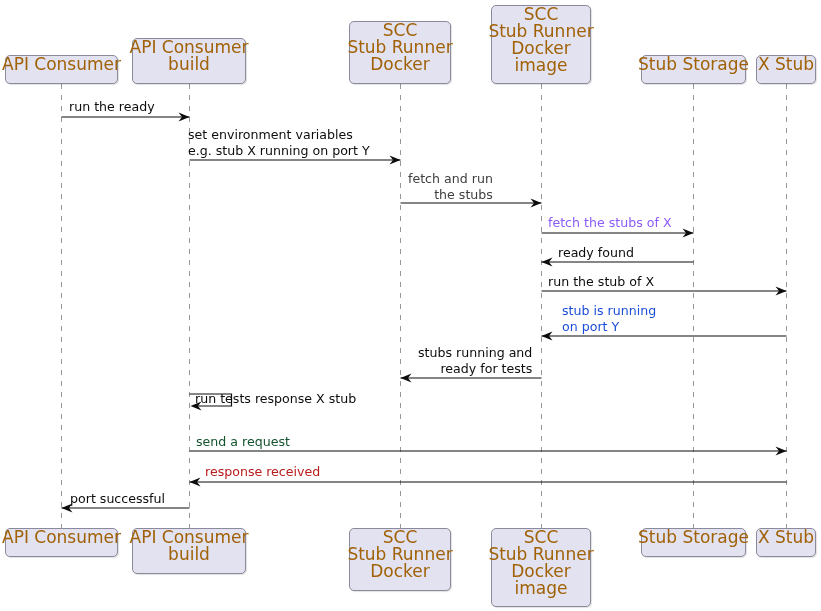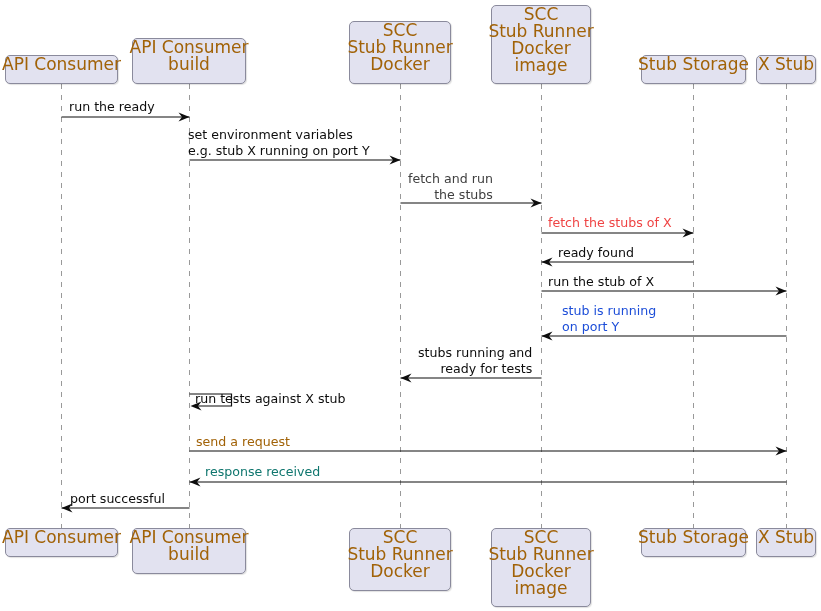--- a/index.html
+++ b/index.html
@@ -163,26 +163,26 @@
         <span style="white-space: pre;">X Stub</span>
       </div>
     </div>
 
   <div id="labels-layer">
       <div class="msg-label" style="left: 69px; top: 99px; color: rgb(13, 13, 13);">run the ready</div>
       <div class="msg-label" style="left: 188px; top: 127px; color: rgb(13, 13, 13);">set environment variables
 e.g. stub X running on port Y</div>
       <div class="msg-label" style="left: 408px; top: 171px; color: #404040; text-align: right;">fetch and run
 the stubs</div>
-      <div class="msg-label" style="left: 548px; top: 215px; color: #ef4444;">fetch the stubs of X</div>
+      <div class="msg-label" style="left: 548px; top: 215px; color: #8b5cf6;">fetch the stubs of X</div>
       <div class="msg-label" style="left: 558px; top: 245px; color: rgb(13, 13, 13);">ready found</div>
       <div class="msg-label" style="left: 548px; top: 274px; color: rgb(13, 13, 13);">run the stub of X</div>
       <div class="msg-label" style="left: 562px; top: 303px; color: #1d4ed8;">stub is running
 on port Y</div>
       <div class="msg-label" style="left: 418px; top: 345px; color: rgb(13, 13, 13); text-align: right;">stubs running and
 ready for tests</div>
-      <div class="msg-label" style="left: 195px; top: 391px; color: rgb(13, 13, 13);">run tests against X stub</div>
-      <div class="msg-label" style="left: 196px; top: 434px; color: #a16207;">send a request</div>
-      <div class="msg-label" style="left: 205px; top: 464px; color: #0f766e;">response received</div>
+      <div class="msg-label" style="left: 195px; top: 391px; color: rgb(13, 13, 13);">run tests response X stub</div>
+      <div class="msg-label" style="left: 196px; top: 434px; color: #14532d;">send a request</div>
+      <div class="msg-label" style="left: 205px; top: 464px; color: #b91c1c;">response received</div>
       <div class="msg-label" style="left: 70px; top: 491px; color: rgb(13, 13, 13);">port successful</div>
     </div>
 
 </div>
 
 </body></html>

